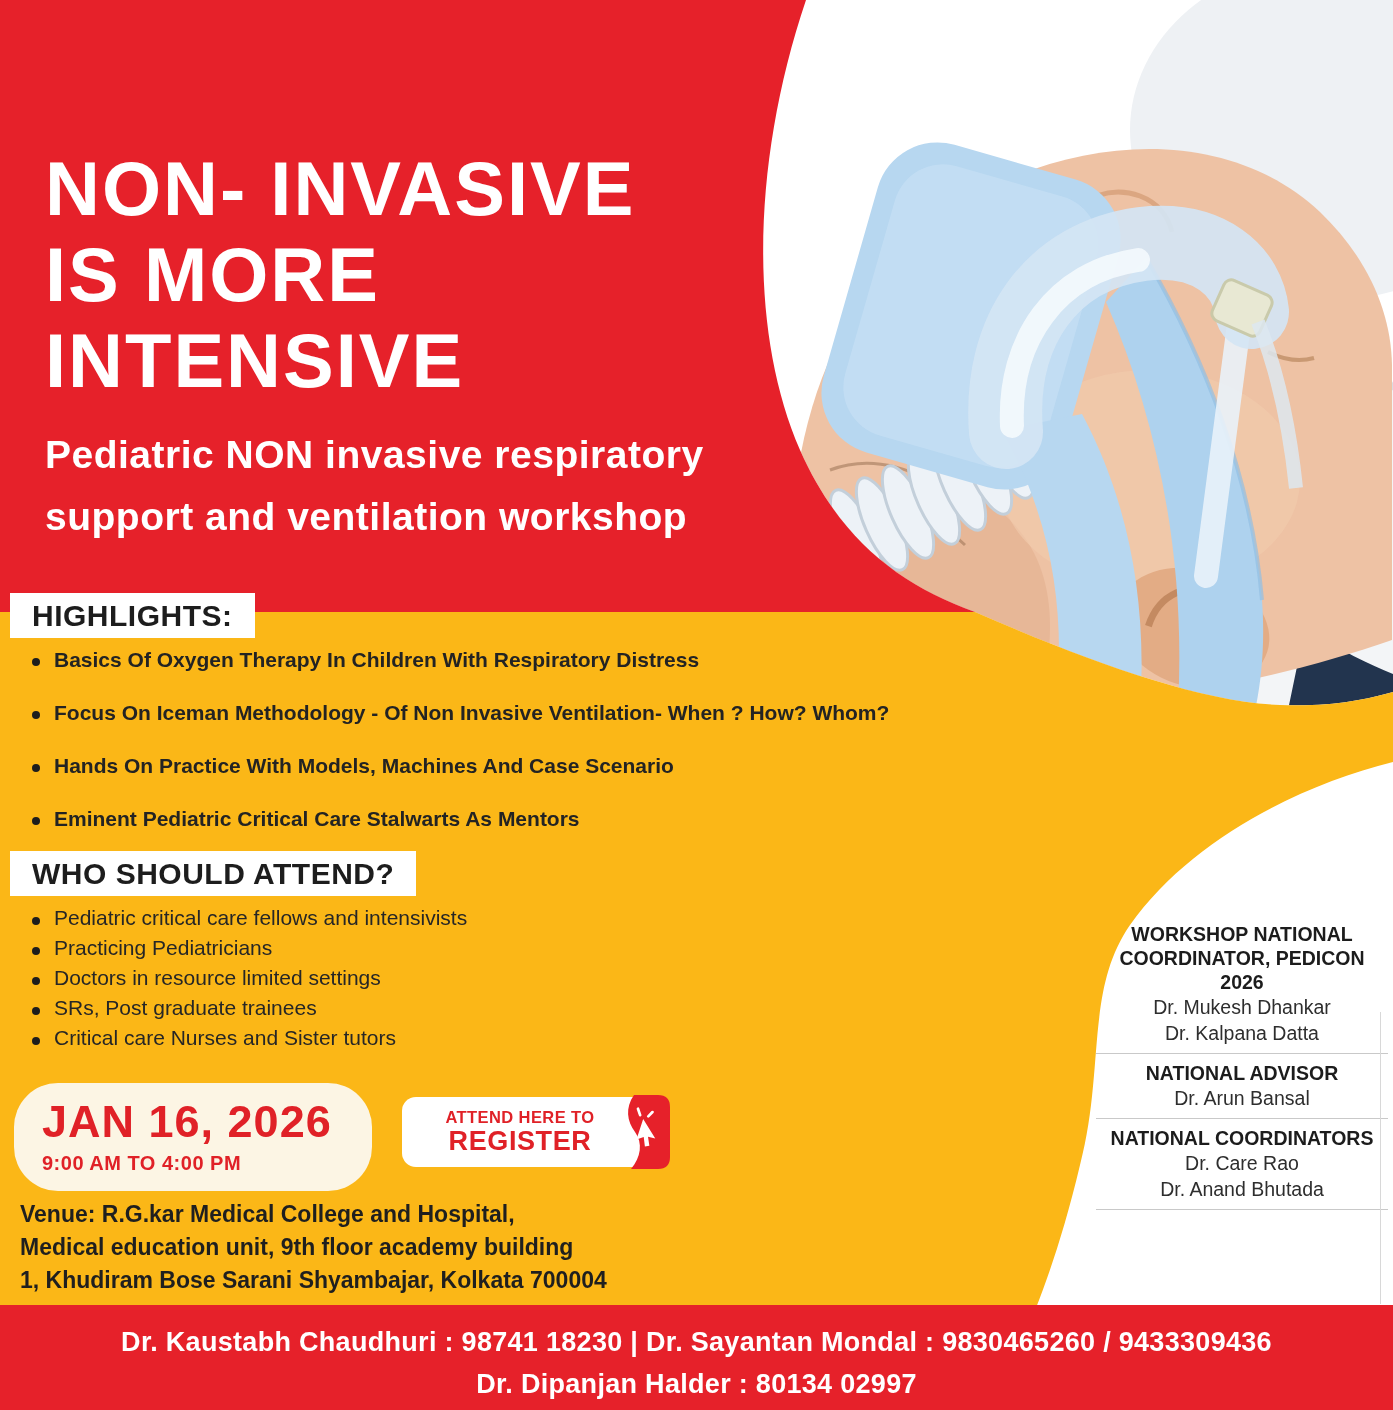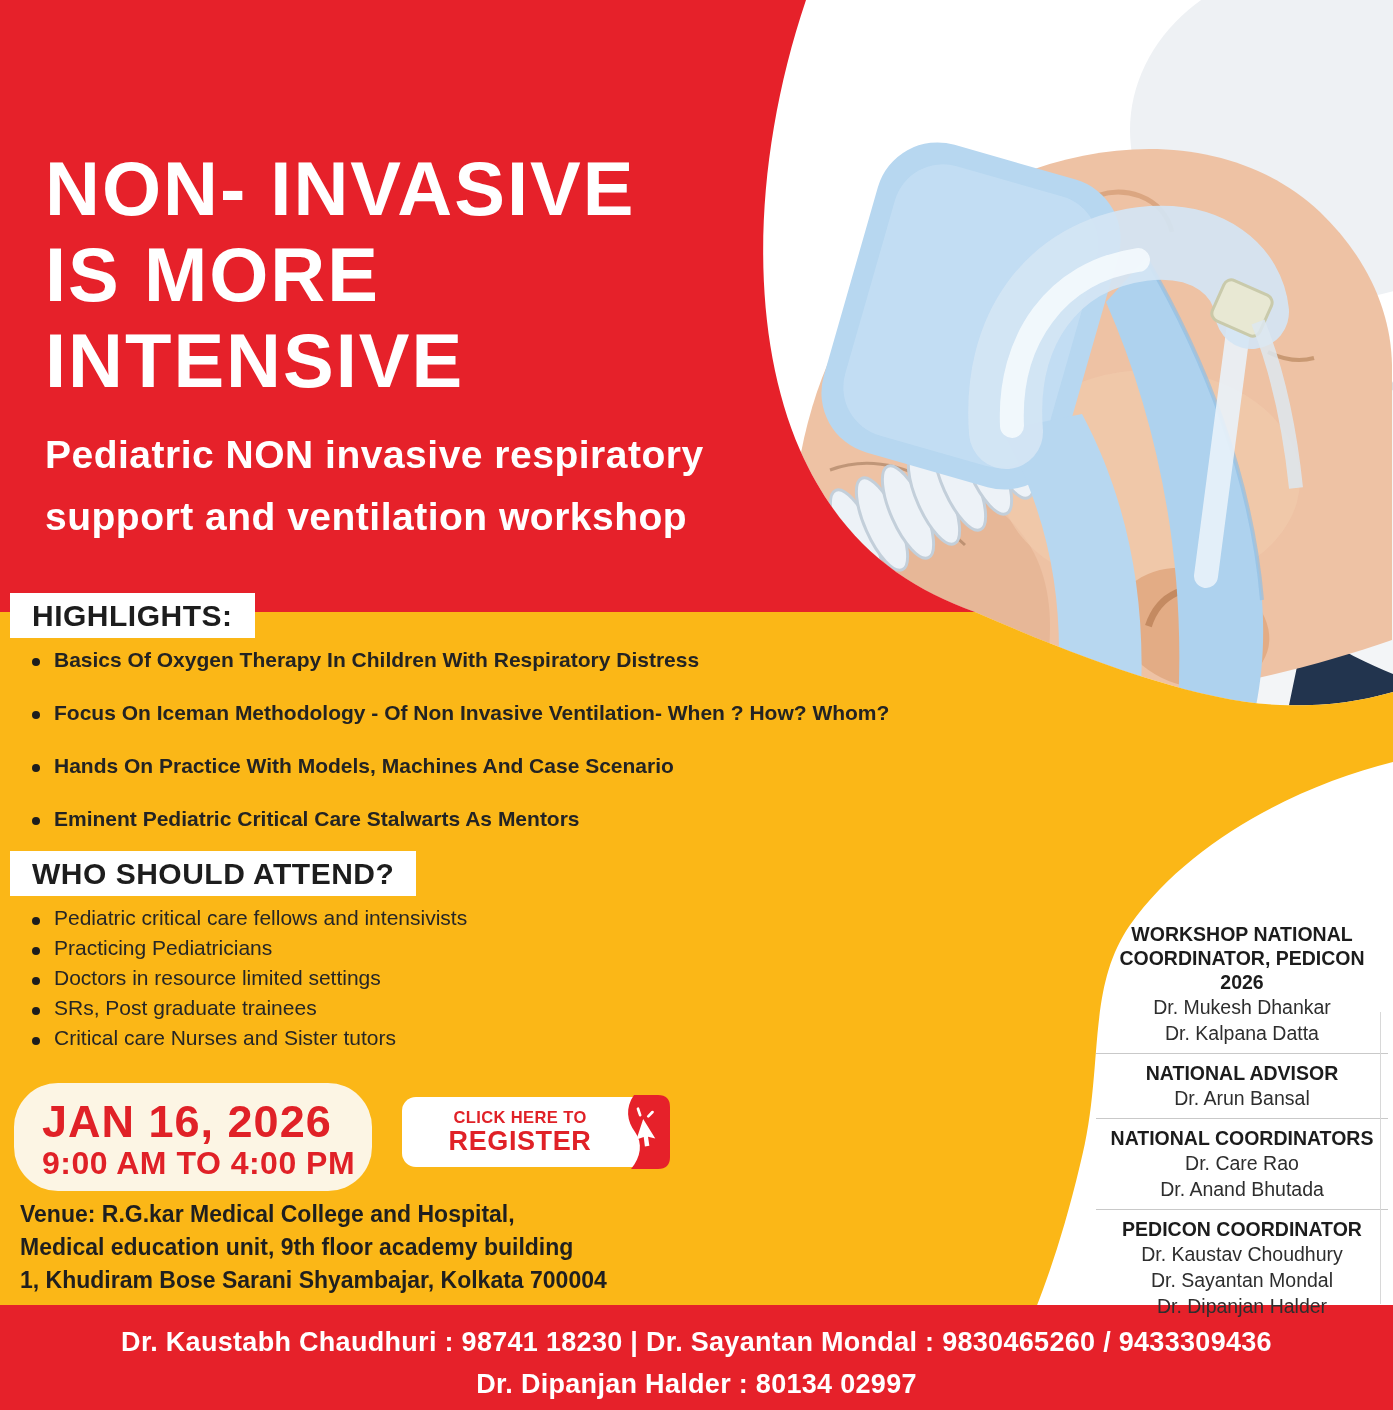--- a/index.html
+++ b/index.html
@@ -21,21 +21,21 @@
   .blist{display:flex;flex-direction:column;}
   .bitem{display:flex;align-items:flex-start;}
   .dot{width:8px;height:8px;border-radius:50%;background:#1d1d1d;flex:0 0 8px;
     margin:10px 14px 0 0;}
   .hl .bitem{margin-bottom:14px;font-size:21px;font-weight:700;color:#232323;line-height:23px;}
   .at .bitem{margin-bottom:8px;font-size:21px;font-weight:500;color:#262626;line-height:22px;}
   
   .date-card{left:14px;top:1083px;width:358px;height:108px;background:#FCF5E4;
     border-radius:44px;box-sizing:border-box;padding:14px 0 0 28px;}
   .date-big{color:#E02127;font-weight:800;font-size:45px;letter-spacing:1px;line-height:50px;}
-  .date-time{color:#E02127;font-weight:700;font-size:32px;letter-spacing:.5px;line-height:32px;}
+  .date-time{color:#E02127;font-weight:700;font-size:20px;letter-spacing:.5px;line-height:32px;}
   
   .reg-btn{left:402px;top:1097px;width:266px;height:70px;cursor:pointer;}
   .reg-white{position:absolute;left:0;top:0;width:244px;height:70px;background:#ffffff;
     border-radius:14px;}
   .reg-text{position:absolute;left:18px;top:0;width:200px;height:70px;display:flex;
     flex-direction:column;align-items:center;justify-content:center;}
   .reg-l1{color:#E02127;font-weight:800;font-size:16.5px;letter-spacing:.4px;line-height:19px;}
   .reg-l2{color:#E02127;font-weight:800;font-size:27px;letter-spacing:.6px;line-height:29px;}
   .reg-tag{position:absolute;right:-4px;top:-4px;width:54px;height:78px;}
   
@@ -189,21 +189,21 @@
   </div>
 
   <div class="abs date-card">
     <div class="date-big">JAN 16, 2026</div>
     <div class="date-time">9:00 AM TO 4:00 PM</div>
   </div>
 
   <div class="abs reg-btn">
     <div class="reg-white"></div>
     <div class="reg-text">
-      <div class="reg-l1">CLICK HERE TO</div>
+      <div class="reg-l1">ATTEND HERE TO</div>
       <div class="reg-l2">REGISTER</div>
     </div>
     <svg class="reg-tag" viewBox="0 0 54 78">
       <path d="M16,2 C7,15 9,28 17,39 C25,50 23,64 13,76 L40,76 Q52,76 52,64 L52,14 Q52,2 40,2 Z" fill="#E6212A"></path>
       <g transform="translate(22,28) rotate(18 8 9) scale(1.35)">
         <path d="M0,0 L0,16 L4.5,12.5 L7.5,19 L10.5,17.5 L7.5,11.5 L13,11 Z" fill="#ffffff"></path>
         <path d="M-3,-2 L-6,-6 M3,-3 L5,-7" stroke="#ffffff" stroke-width="2" stroke-linecap="round"></path>
       </g>
     </svg>
   </div>
@@ -225,26 +225,20 @@
       <div class="p-head">NATIONAL ADVISOR</div>
       <div class="p-name">Dr. Arun Bansal</div>
     </div>
     <div class="divider"></div>
     <div>
       <div class="p-head">NATIONAL COORDINATORS</div>
       <div class="p-name">Dr. Care Rao</div>
       <div class="p-name">Dr. Anand Bhutada</div>
     </div>
     <div class="divider"></div>
-    <div>
-      <div class="p-head">PEDICON COORDINATOR</div>
-      <div class="p-name">Dr. Kaustav Choudhury</div>
-      <div class="p-name">Dr. Sayantan Mondal</div>
-      <div class="p-name">Dr. Dipanjan Halder</div>
-    </div>
   </div>
   <div class="abs vline"></div>
 
   <div class="abs footer-text">
     <div class="f1">Dr. Kaustabh Chaudhuri : 98741 18230 | Dr. Sayantan Mondal : 9830465260 / 9433309436</div>
     <div class="f2">Dr. Dipanjan Halder : 80134 02997</div>
   </div>
 
 </div>
 

